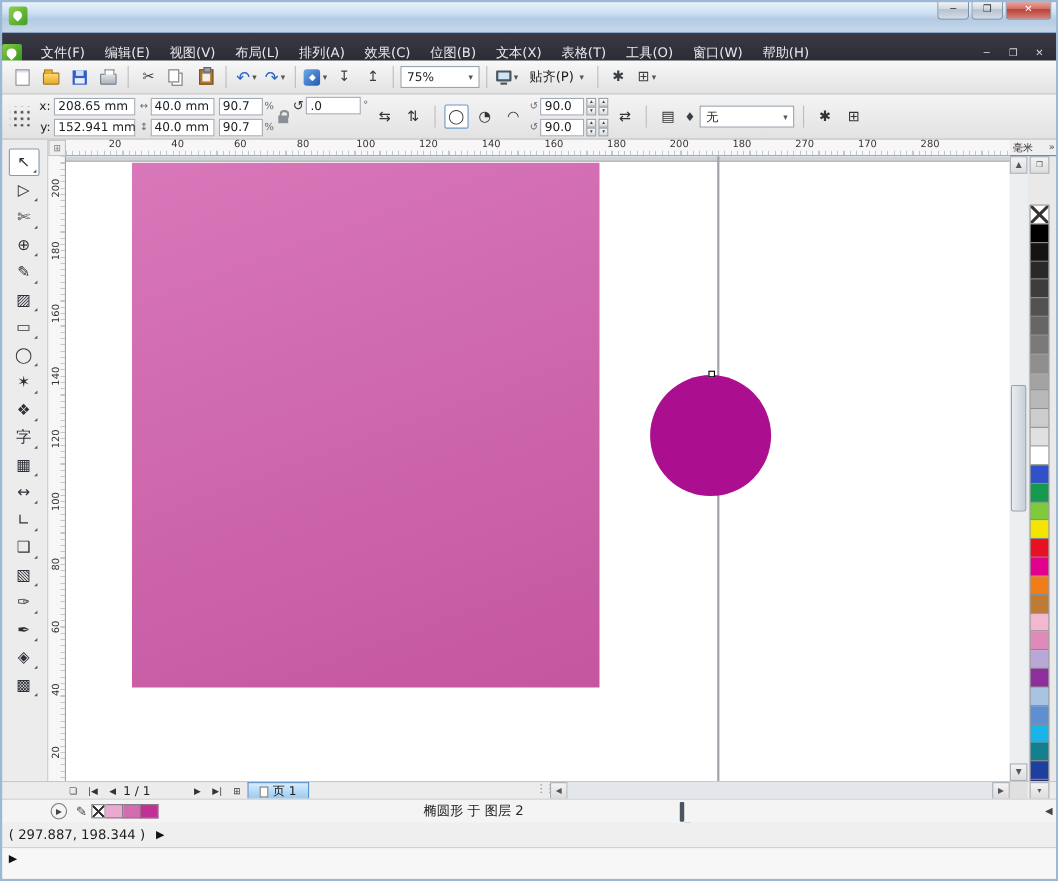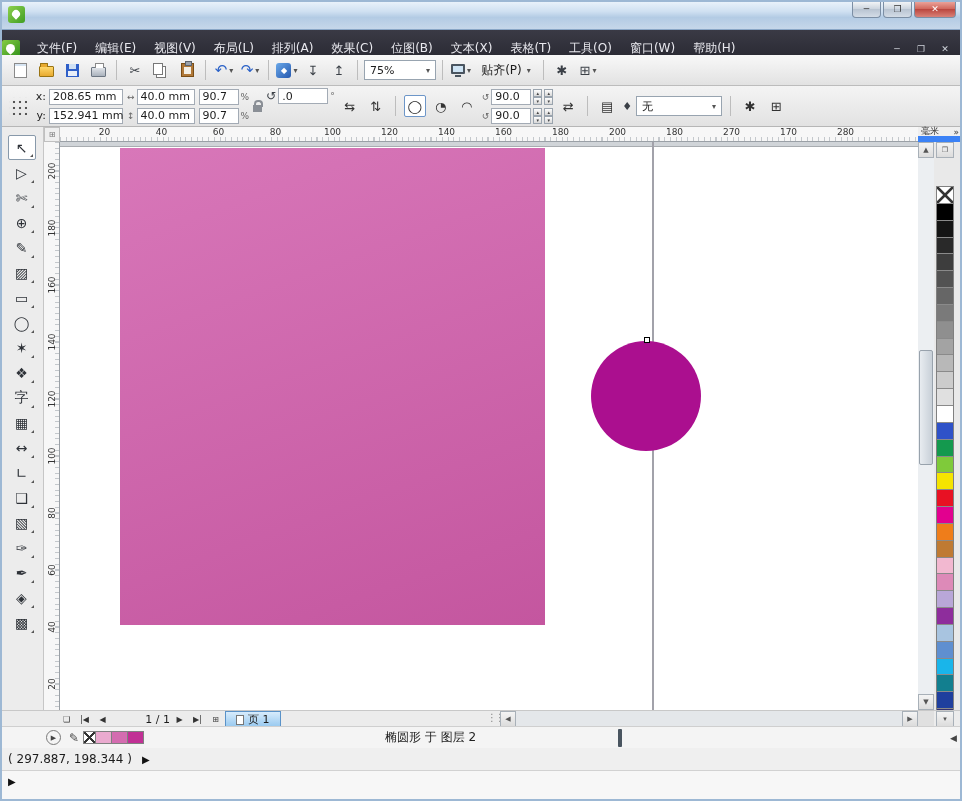--- a/index.html
+++ b/index.html
@@ -63,21 +63,21 @@
 .grid-dots{width:18px;height:18px;background-image:radial-gradient(#555 1px,transparent 1.6px);background-size:6px 6px;background-position:2px 2px;margin:0 4px}
 .padlock{width:9px;height:7px;background:#8a8f96;position:relative;margin-top:4px}
 .padlock::before{content:"";position:absolute;top:-5px;left:1px;width:5px;height:5px;border:2px solid #8a8f96;border-bottom:none;border-radius:4px 4px 0 0}
 .tiny{font-size:9px;color:#666}
 
 
 #corner{position:absolute;left:44px;top:127px;width:16px;height:15px;background:#efefef;border:1px solid #c0c0c0;display:flex;align-items:center;justify-content:center;font-size:8px;color:#777}
 #hruler{position:absolute;left:60px;top:127px;width:858px;height:15px;background:#f7f7f7;border-bottom:1px solid #9aa0a6;background-image:repeating-linear-gradient(to right,#c4c8cc 0 1px,transparent 1px 5.7px);background-size:100% 4px;background-position:0 100%;background-repeat:no-repeat}
 #hticks{display:flex;padding-left:16px;height:100%}
 .htick{width:57px;flex:none;text-align:center;font-size:9px;color:#333;line-height:11px}
-#unitbox{position:absolute;left:918px;top:127px;width:44px;height:15px;background:#efefef;border-bottom:6px solid #3b82f6;display:flex;align-items:center;justify-content:space-between;padding:0 3px;font-size:9px;color:#333}
+#unitbox{position:absolute;left:918px;top:127px;width:44px;height:15px;background:#efefef;border-bottom:1px solid #3b82f6;display:flex;align-items:center;justify-content:space-between;padding:0 3px;font-size:9px;color:#333}
 #toolbox{position:absolute;left:0;top:127px;width:44px;height:599px;background:#ececec;border-right:1px solid #c6c6c6;padding-top:8px;display:flex;flex-direction:column;align-items:center}
 .tool{width:28px;height:25px;display:flex;align-items:center;justify-content:center;font-size:14px;color:#2e3238;position:relative}
 .tool.selected{background:#fff;border:1px solid #8899aa;border-radius:2px}
 .tool::after{content:"";position:absolute;right:2px;bottom:2px;border-left:3px solid transparent;border-bottom:3px solid #555}
 #vruler{position:absolute;left:44px;top:142px;width:16px;height:568px;background:#f7f7f7;border-right:1px solid #9aa0a6;background-image:repeating-linear-gradient(to bottom,#c4c8cc 0 1px,transparent 1px 5.7px);background-size:4px 100%;background-position:100% 0;background-repeat:no-repeat;overflow:hidden}
 #vticks{display:flex;flex-direction:column}
 .vtick{height:57px;flex:none;display:flex;align-items:center;justify-content:center}
 .vtick span{transform:rotate(-90deg);font-size:9px;color:#333;display:block}
 
 
@@ -99,21 +99,21 @@
 #palette-top{width:18px;height:16px;margin-bottom:28px}
 #swatches{flex:1;display:flex;flex-direction:column;border:1px solid #808080}
 .swatch{flex:1;border-bottom:1px solid #8a8a8a}
 .swatch:last-child{border-bottom:none}
 .none-swatch{background:linear-gradient(45deg,transparent 43%,#333 45%,#333 55%,transparent 57%),linear-gradient(-45deg,transparent 43%,#333 45%,#333 55%,transparent 57%),#fff !important}
 
 
 #bottombar{position:absolute;left:0;top:710px;width:962px;height:16px;background:#ececec;border-top:1px solid #c8c8c8}
 #pagenav{position:absolute;left:58px;top:0;height:16px;display:flex;align-items:center;gap:1px}
 .nbtn{width:17px;height:15px;display:flex;align-items:center;justify-content:center;font-size:8px;color:#333}
-#page-indicator{width:58px;text-align:right;font-size:11px}
+#page-indicator{width:58px;text-align:left;font-size:11px}
 #page-tab{height:16px;display:flex;align-items:center;gap:4px;padding:0 10px;background:linear-gradient(#d8ecfc,#96c8ef);border:1px solid #5a92c8;border-bottom:none;font-size:11px}
 .tabpage-icon{width:8px;height:10px;background:#fff;border:1px solid #777}
 #splitter{position:absolute;left:487px;top:1px;font-size:10px;color:#888;letter-spacing:-2px}
 #hs-left{position:absolute;left:500px;top:0;width:16px;height:16px}
 #hs-track{position:absolute;left:516px;top:0;width:386px;height:16px;background:#e4e7ea}
 #hs-right{position:absolute;left:902px;top:0;width:16px;height:16px}
 #hs-corner{position:absolute;left:918px;top:0;width:16px;height:16px;background:#e0e0e0}
 #pal-expand{position:absolute;left:936px;top:0;width:18px;height:16px}
 
 

